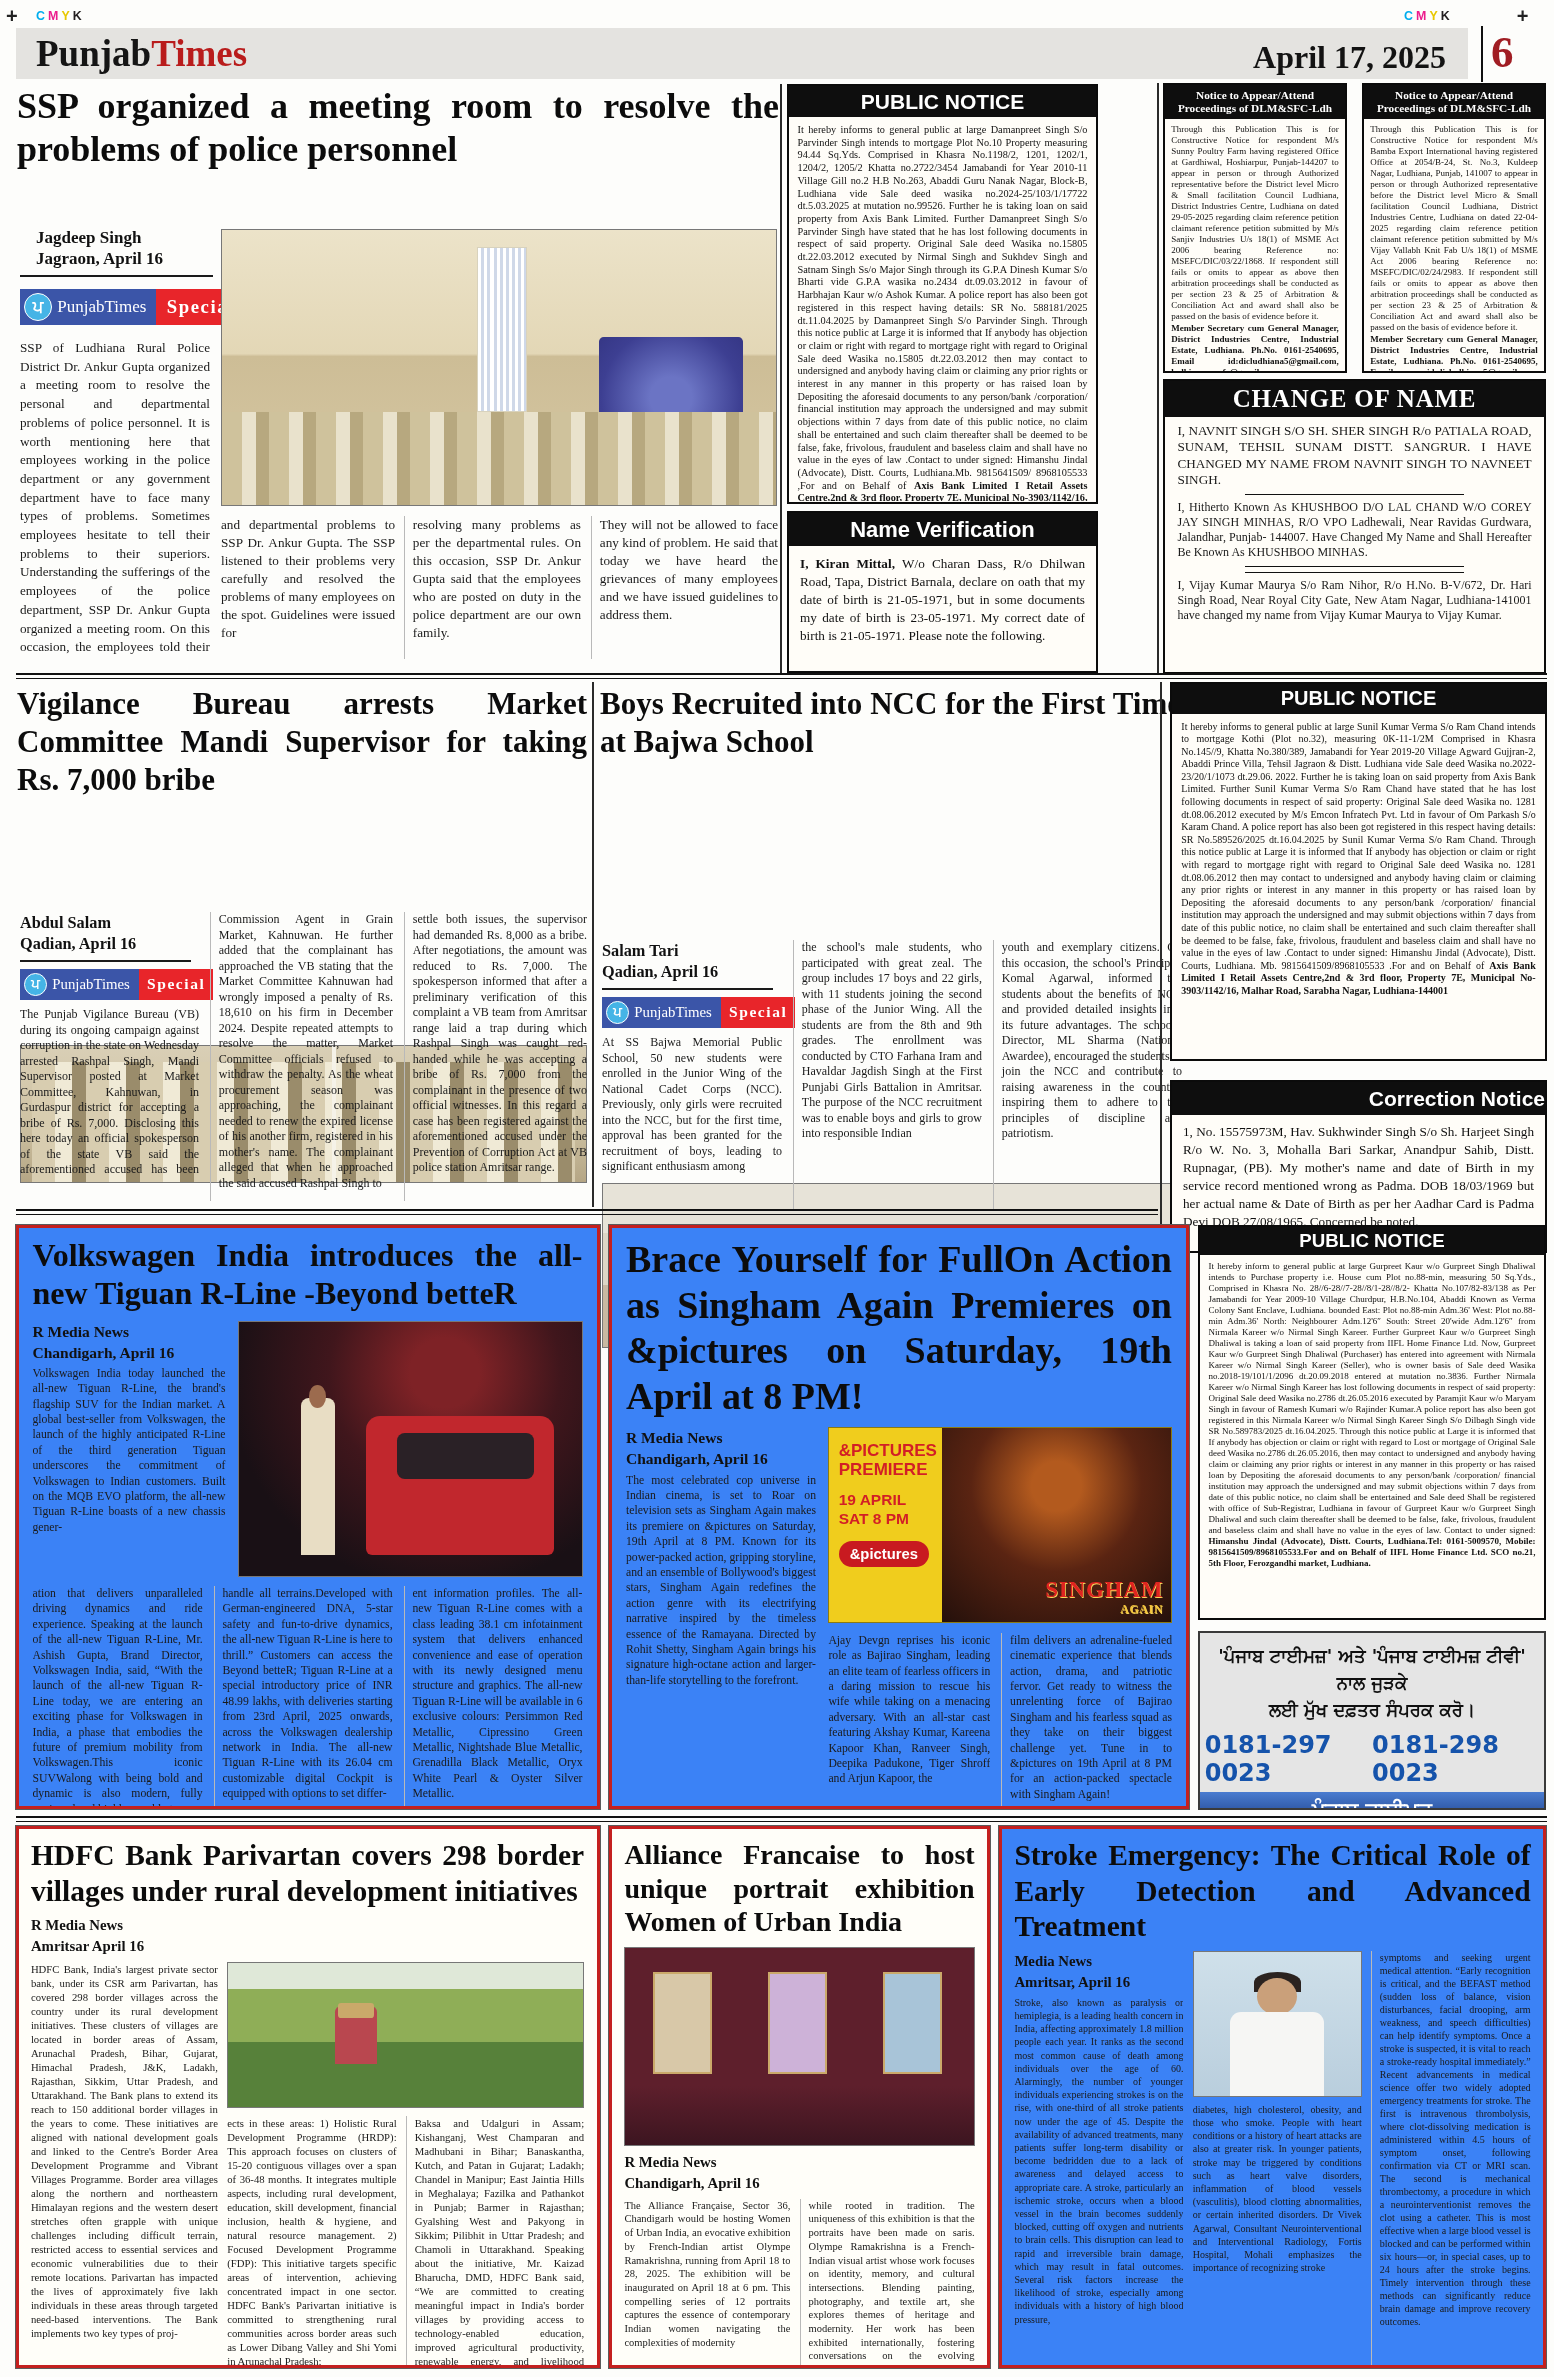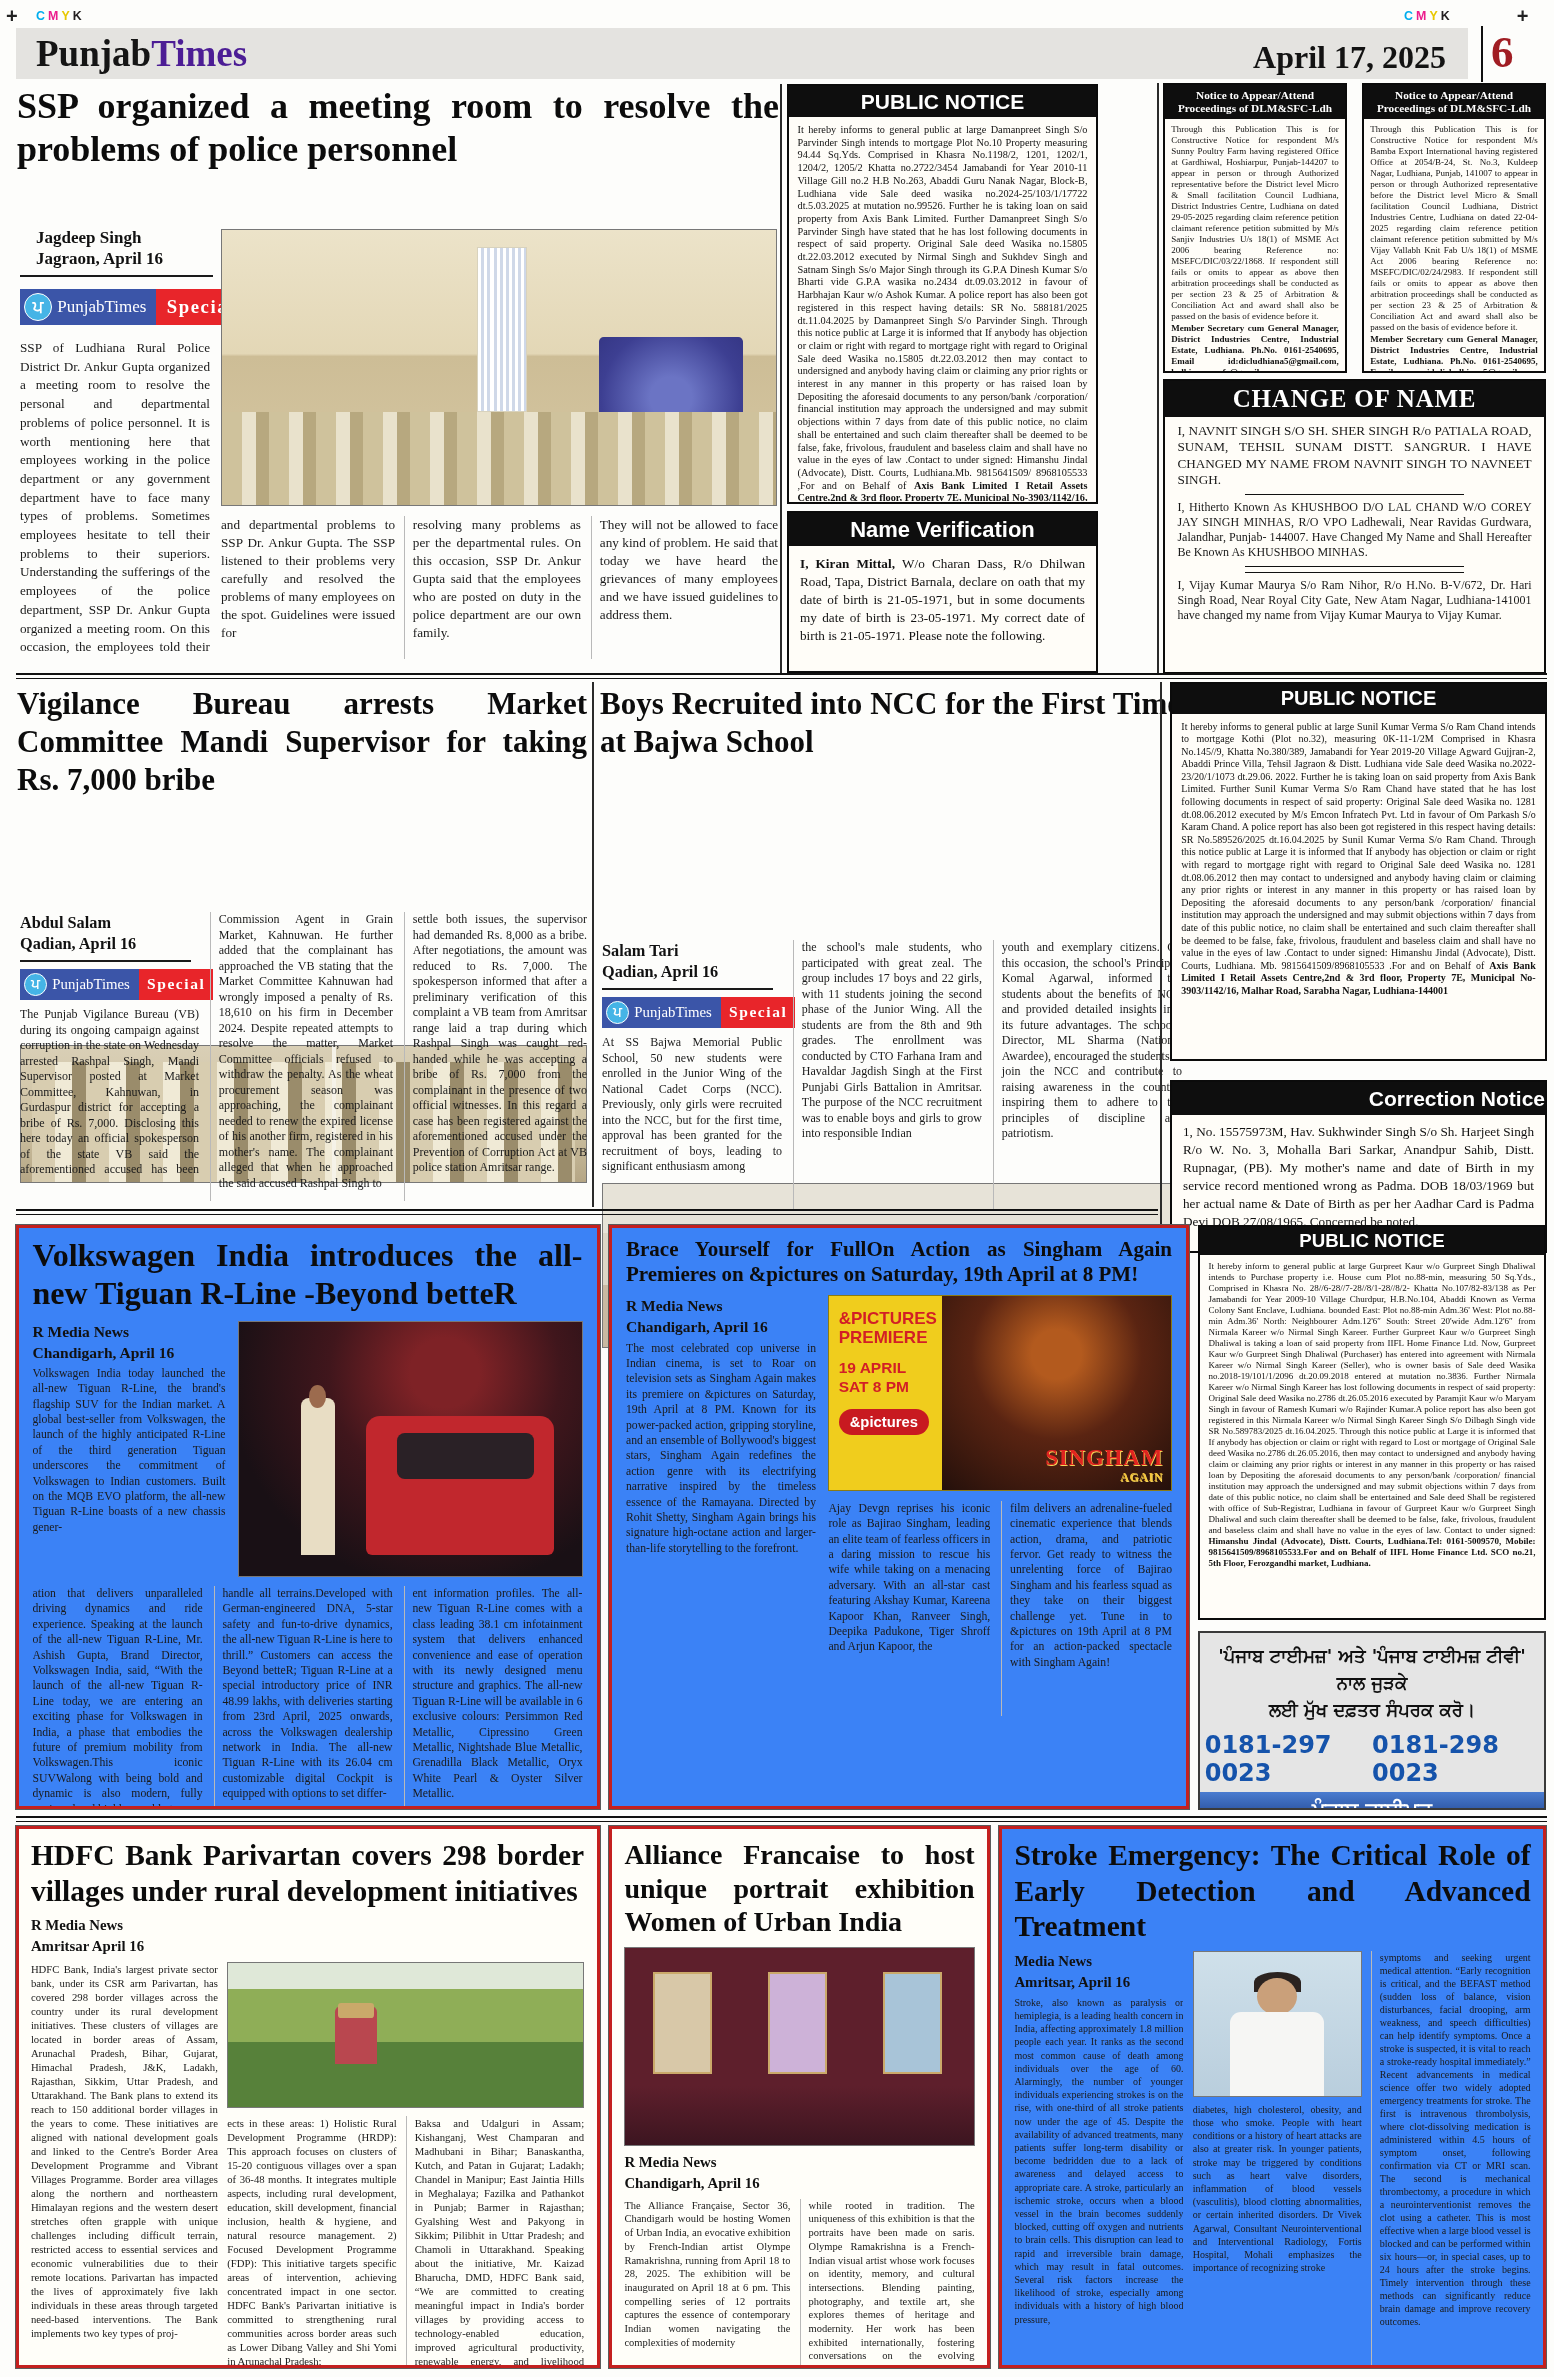--- a/index.html
+++ b/index.html
@@ -7,21 +7,21 @@
   #page { position:relative; width:1554px; height:2377px; background:#fdfdfb; margin:0 auto; overflow:hidden; }
   .abs { position:absolute; }
   .serif { font-family:"Liberation Serif", serif; }
 
   
   .regmark { font:700 18.7px "DejaVu Sans Mono", monospace; color:#222; }
   .cmyk span { font:700 12.4px "Liberation Sans", sans-serif; letter-spacing:3.1px; }
   .c-c{color:#00adee} .c-m{color:#ec1c8d} .c-y{color:#e8c700} .c-k{color:#231f20}
   .header-bar { left:15.5px; top:28px; width:1452px; height:51px; background:#e4e3e0; }
   .brand { left:36px; top:34px; font:700 37px/39px "Liberation Serif", serif; letter-spacing:0; }
-  .brand .b1{color:#151515} .brand .b2{color:#4c1d95}
+  .brand .b1{color:#151515} .brand .b2{color:#b91c1c}
   .ptnews { left:591px; top:23px; width:367px; height:61px; background:#2a3490; border:1.6px solid #14173f;
             color:#fff; font:700 39px/58px "Liberation Serif", serif; text-align:center; }
   .hdate { left:1197px; top:39px; width:249px; text-align:right; font:700 32px "Liberation Serif", serif; color:#131313; }
   .pageno-line { left:1481px; top:26.4px; width:2.3px; height:56px; background:#101010; }
   .pageno { left:1491px; top:26.4px; font:700 45px "Liberation Serif", serif; color:#a01d23; }
 
   
   .headline { font-family:"Liberation Serif", serif; font-weight:700; color:#0c0c0c; text-align:justify; }
   .byline-name { font:700 17px/21px "Liberation Serif", serif; color:#111; }
   .byline-place { font:700 17px/21px "Liberation Serif", serif; color:#111; }
@@ -274,21 +274,21 @@
       </div>
     </div>
     <div style="display:flex; gap:11px; margin-top:9.3px; height:247px;">
       <div class="col" style="flex:1; font-size:11.7px; line-height:15.4px;">ation that delivers unparalleled driving dynamics and ride experience. Speaking at the launch of the all-new Tiguan R-Line, Mr. Ashish Gupta, Brand Director, Volkswagen India, said, “With the launch of the all-new Tiguan R-Line today, we are entering an exciting phase for Volkswagen in India, a phase that embodies the future of premium mobility from Volkswagen.This iconic SUVWalong with being bold and dynamic is also modern, fully equipped and highly capable to</div>
       <div class="col inner-col" style="flex:1; font-size:11.7px; line-height:15.4px; padding-left:7.8px;">handle all terrains.Developed with German-engineered DNA, 5-star safety and fun-to-drive dynamics, the all-new Tiguan R-Line is here to thrill.” Customers can access the Beyond betteR; Tiguan R-Line at a special introductory price of INR 48.99 lakhs, with deliveries starting from 23rd April, 2025 onwards, across the Volkswagen dealership network in India. The all-new Tiguan R-Line with its 26.04 cm customizable digital Cockpit is equipped with options to set differ-</div>
       <div class="col inner-col" style="flex:1; font-size:11.7px; line-height:15.4px; padding-left:7.8px;">ent information profiles. The all-new Tiguan R-Line comes with a class leading 38.1 cm infotainment system that delivers enhanced convenience and ease of operation with its newly designed menu structure and graphics. The all-new Tiguan R-Line will be available in 6 exclusive colours: Persimmon Red Metallic, Cipressino Green Metallic, Nightshade Blue Metallic, Grenadilla Black Metallic, Oryx White Pearl &amp; Oyster Silver Metallic.</div>
     </div>
   </div>
 
   <div class="abs rbox cream" style="left:609px; top:1225px; width:580px; height:584px; padding:9.3px 14px;">
-    <div class="headline" style="font-size:21px; line-height:1.2;">Brace Yourself for FullOn Action as Singham Again Premieres on &amp;pictures on Saturday, 19th April at 8 PM!</div>
+    <div class="headline" style="font-size:38px; line-height:1.2;">Brace Yourself for FullOn Action as Singham Again Premieres on &amp;pictures on Saturday, 19th April at 8 PM!</div>
     <div style="display:flex; gap:12.4px; margin-top:7.8px; height:421px;">
       <div style="width:190px;">
         <div class="byline-name" style="font-size:15.5px;">R Media News</div>
         <div class="byline-place" style="font-size:15.5px;">Chandigarh, April 16</div>
         <div class="col" style="font-size:11.7px; line-height:15.4px; height:372px; margin-top:3.1px;">The most celebrated cop universe in Indian cinema, is set to Roar on television sets as Singham Again makes its premiere on &amp;pictures on Saturday, 19th April at 8 PM. Known for its power-packed action, gripping storyline, and an ensemble of Bollywood's biggest stars, Singham Again redefines the action genre with its electrifying narrative inspired by the timeless essence of the Ramayana. Directed by Rohit Shetty, Singham Again brings his signature high-octane action and larger-than-life storytelling to the forefront.</div>
       </div>
       <div style="flex:1; display:flex; flex-direction:column; gap:9.3px;">
         <div class="sg-poster" style="height:196px;">
           <div class="sg-pl">
             <div class="t1">&amp;PICTURES PREMIERE</div>

